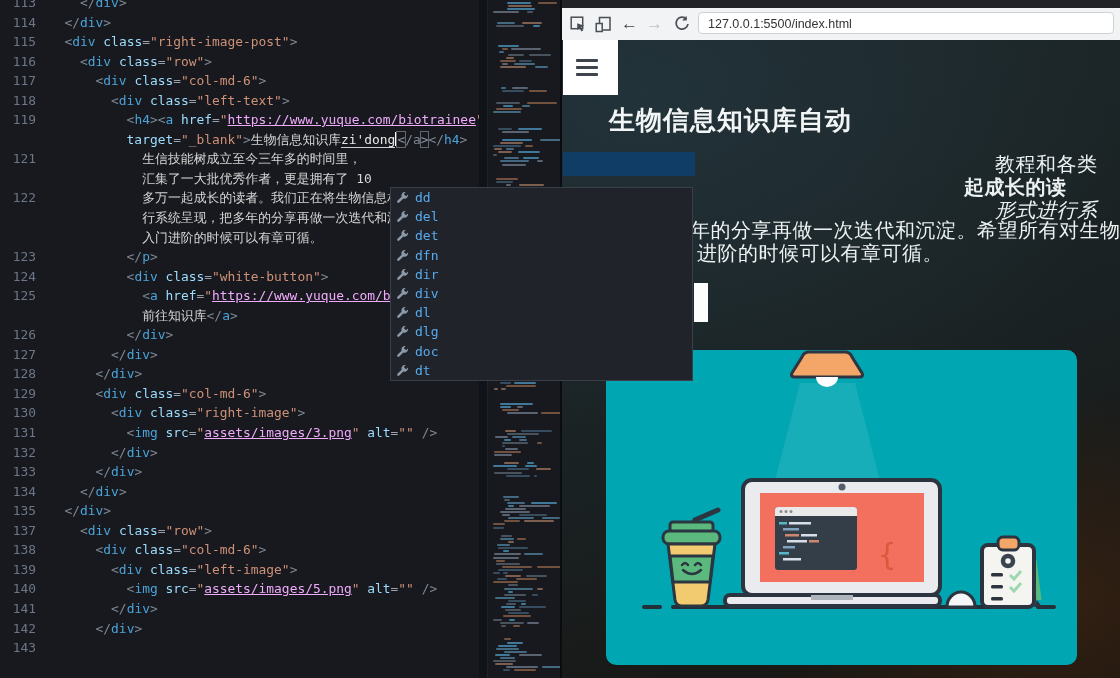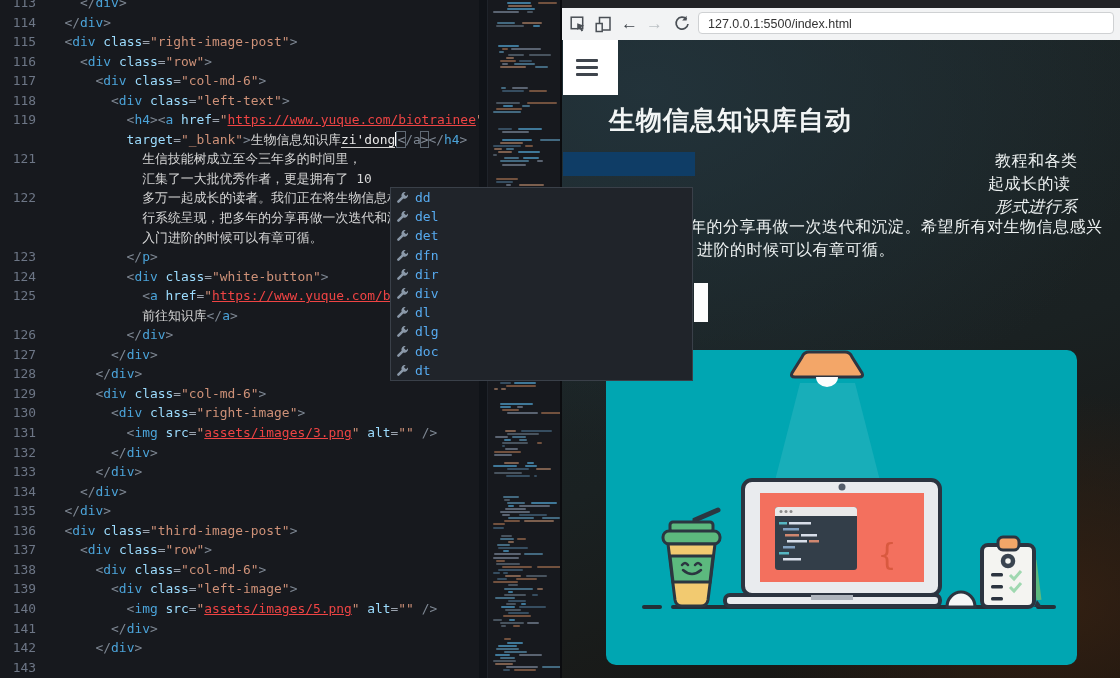--- a/index.html
+++ b/index.html
@@ -8,21 +8,21 @@
   
   .editor{position:absolute;left:0;top:0;width:560px;height:678px;background:#17191e;overflow:hidden;}
   .code-scroll{position:absolute;left:0;top:-7px;width:487px;overflow:hidden;}
   .crow{height:19.55px;display:flex;white-space:pre;
         font-family:"DejaVu Sans Mono",monospace;font-size:12.9px;line-height:19.55px;}
   .ln{width:36px;text-align:right;color:#6d7686;flex:0 0 36px;margin-right:13px;user-select:none;}
   .cd{flex:1;overflow:hidden;color:#d4d4d4;}
   .tk-x{color:#d4d4d4}.tk-w{color:#d6d6d6}
   .tk-p{color:#7e8793}.tk-o{color:#9aa2ad}
   .tk-t{color:#4ba3d9}.tk-a{color:#9cdcfe}
-  .tk-s{color:#ce9178}.tk-u{color:#ef4444;text-decoration:underline}
+  .tk-s{color:#ce9178}.tk-u{color:#f0abfc;text-decoration:underline}
   .tk-b{color:#8b939e;border:1px solid #5f6974;margin:0 -1px;}
   .tk-ime{color:#e8e8e8;border-bottom:1px solid #cfcfcf}
   .caret{display:inline-block;width:2px;height:14px;background:#fff;vertical-align:-2px;}
   .overview-ruler{position:absolute;left:479px;top:0;width:8px;height:678px;background:#101318;}
   .minimap{position:absolute;left:487px;top:0;width:73px;height:678px;background:#17191e;border-left:1px solid #1f232a;}
   .mm-dash{position:absolute;height:2px;border-radius:1px;opacity:.8;}
   
   .browser{position:absolute;left:562px;top:0;width:558px;height:678px;background:#1c2527;}
   .pane-divider{position:absolute;left:560px;top:0;width:2px;height:678px;background:#0b0c0f;}
   .b-topstrip{position:absolute;left:0;top:0;width:558px;height:8px;background:#222326;}
@@ -37,21 +37,21 @@
   .b-page{position:absolute;left:0;top:40px;width:558px;height:638px;overflow:hidden;
     background:
       radial-gradient(90% 55% at 88% 88%, rgba(54,33,18,.9) 0%, rgba(54,33,18,0) 60%),
       radial-gradient(130% 80% at 15% 8%, rgba(35,52,60,.9) 0%, rgba(35,52,60,0) 70%),
       linear-gradient(160deg,#1d2729 0%,#1a2122 55%,#17130f 100%);}
   .hamburger{position:absolute;left:1px;top:0;width:55px;height:55px;background:#fff;cursor:pointer;}
   .hamburger i{position:absolute;left:13px;width:22px;height:3px;background:#3f454d;border-radius:1px;}
   .hamburger i:nth-child(1){top:19px}.hamburger i:nth-child(2){top:26px}.hamburger i:nth-child(3){top:33px}
   .hero-heading{position:absolute;left:47px;top:63px;font-size:26px;font-weight:bold;color:#f2f5f5;letter-spacing:1px;}
   .sel-bar{position:absolute;left:1px;top:112px;width:132px;height:24px;background:#0f3d66;}
-  .pfrag{position:absolute;color:#edf1f1;font-size:16px;white-space:nowrap;letter-spacing:.5px;}
+  .pfrag{position:absolute;color:#edf1f1;font-size:20px;white-space:nowrap;letter-spacing:.5px;}
   .white-btn-sliver{position:absolute;left:132px;top:243px;width:14px;height:39px;background:#fdfdfd;}
   .hero-card{position:absolute;left:44px;top:310px;width:471px;height:315px;}
   
   .suggest{position:absolute;left:390px;top:187px;width:303px;height:194px;background:#20242a;
            border:1px solid #3a4049;box-sizing:border-box;z-index:50;overflow:hidden;}
   .sg-row{height:19.2px;display:flex;align-items:center;padding-left:5px;
           font-family:"DejaVu Sans Mono",monospace;font-size:13px;color:#57abf0;cursor:pointer;}
   .sg-row svg{width:13px;height:13px;margin-right:6px;fill:#8b99a9;flex:0 0 13px;}
   .emmet{position:absolute;left:694px;top:150px;width:301px;height:61px;background:#1e2126;z-index:50;
          box-shadow:0 2px 8px rgba(0,0,0,.5);}
@@ -91,21 +91,20 @@
         <div class="crow"><span class="ln">126</span><span class="cd"><span class="tk-x">          </span><span class="tk-p">&lt;/</span><span class="tk-t">div</span><span class="tk-p">&gt;</span></span></div>
         <div class="crow"><span class="ln">127</span><span class="cd"><span class="tk-x">        </span><span class="tk-p">&lt;/</span><span class="tk-t">div</span><span class="tk-p">&gt;</span></span></div>
         <div class="crow"><span class="ln">128</span><span class="cd"><span class="tk-x">      </span><span class="tk-p">&lt;/</span><span class="tk-t">div</span><span class="tk-p">&gt;</span></span></div>
         <div class="crow"><span class="ln">129</span><span class="cd"><span class="tk-x">      </span><span class="tk-p">&lt;</span><span class="tk-t">div</span><span class="tk-x"> </span><span class="tk-a">class</span><span class="tk-o">=</span><span class="tk-s">"col-md-6"</span><span class="tk-p">&gt;</span></span></div>
         <div class="crow"><span class="ln">130</span><span class="cd"><span class="tk-x">        </span><span class="tk-p">&lt;</span><span class="tk-t">div</span><span class="tk-x"> </span><span class="tk-a">class</span><span class="tk-o">=</span><span class="tk-s">"right-image"</span><span class="tk-p">&gt;</span></span></div>
         <div class="crow"><span class="ln">131</span><span class="cd"><span class="tk-x">          </span><span class="tk-p">&lt;</span><span class="tk-t">img</span><span class="tk-x"> </span><span class="tk-a">src</span><span class="tk-o">=</span><span class="tk-s">"</span><span class="tk-u">assets/images/3.png</span><span class="tk-s">"</span><span class="tk-x"> </span><span class="tk-a">alt</span><span class="tk-o">=</span><span class="tk-s">""</span><span class="tk-x"> </span><span class="tk-p">/&gt;</span></span></div>
         <div class="crow"><span class="ln">132</span><span class="cd"><span class="tk-x">        </span><span class="tk-p">&lt;/</span><span class="tk-t">div</span><span class="tk-p">&gt;</span></span></div>
         <div class="crow"><span class="ln">133</span><span class="cd"><span class="tk-x">      </span><span class="tk-p">&lt;/</span><span class="tk-t">div</span><span class="tk-p">&gt;</span></span></div>
         <div class="crow"><span class="ln">134</span><span class="cd"><span class="tk-x">    </span><span class="tk-p">&lt;/</span><span class="tk-t">div</span><span class="tk-p">&gt;</span></span></div>
         <div class="crow"><span class="ln">135</span><span class="cd"><span class="tk-x">  </span><span class="tk-p">&lt;/</span><span class="tk-t">div</span><span class="tk-p">&gt;</span></span></div>
-        <div class="crow"><span class="ln">136</span><span class="cd"><span class="tk-x">  </span><span class="tk-p">&lt;</span><span class="tk-t">div</span><span class="tk-x"> </span><span class="tk-a">class</span><span class="tk-o">=</span><span class="tk-s">"third-image-post"</span><span class="tk-p">&gt;</span></span></div>
         <div class="crow"><span class="ln">137</span><span class="cd"><span class="tk-x">    </span><span class="tk-p">&lt;</span><span class="tk-t">div</span><span class="tk-x"> </span><span class="tk-a">class</span><span class="tk-o">=</span><span class="tk-s">"row"</span><span class="tk-p">&gt;</span></span></div>
         <div class="crow"><span class="ln">138</span><span class="cd"><span class="tk-x">      </span><span class="tk-p">&lt;</span><span class="tk-t">div</span><span class="tk-x"> </span><span class="tk-a">class</span><span class="tk-o">=</span><span class="tk-s">"col-md-6"</span><span class="tk-p">&gt;</span></span></div>
         <div class="crow"><span class="ln">139</span><span class="cd"><span class="tk-x">        </span><span class="tk-p">&lt;</span><span class="tk-t">div</span><span class="tk-x"> </span><span class="tk-a">class</span><span class="tk-o">=</span><span class="tk-s">"left-image"</span><span class="tk-p">&gt;</span></span></div>
         <div class="crow"><span class="ln">140</span><span class="cd"><span class="tk-x">          </span><span class="tk-p">&lt;</span><span class="tk-t">img</span><span class="tk-x"> </span><span class="tk-a">src</span><span class="tk-o">=</span><span class="tk-s">"</span><span class="tk-u">assets/images/5.png</span><span class="tk-s">"</span><span class="tk-x"> </span><span class="tk-a">alt</span><span class="tk-o">=</span><span class="tk-s">""</span><span class="tk-x"> </span><span class="tk-p">/&gt;</span></span></div>
         <div class="crow"><span class="ln">141</span><span class="cd"><span class="tk-x">        </span><span class="tk-p">&lt;/</span><span class="tk-t">div</span><span class="tk-p">&gt;</span></span></div>
         <div class="crow"><span class="ln">142</span><span class="cd"><span class="tk-x">      </span><span class="tk-p">&lt;/</span><span class="tk-t">div</span><span class="tk-p">&gt;</span></span></div>
         <div class="crow"><span class="ln">143</span><span class="cd"></span></div>
       </div>
     <div class="overview-ruler"></div>
     <div class="minimap" id="minimap">
@@ -375,21 +374,21 @@
           <i></i>
           <i></i>
         </div>
 
       <div class="hero-heading">生物信息知识库自动</div>
 
       <div class="sel-bar"></div>
 
       <div id="pfrags">
           <span class="pfrag" style="left: 433px; top: 111px;">教程和各类</span>
-          <span class="pfrag" style="left: 426px; top: 134px;">起成长的读</span>
+          <span class="pfrag" style="left: 402px; top: 134px; font-weight: bold;">起成长的读</span>
           <span class="pfrag" style="left: 433px; top: 157px; font-style: italic;">形式进行系</span>
           <span class="pfrag" style="left: 128px; top: 177px;">年的分享再做一次迭代和沉淀。希望所有对生物信息感兴</span>
           <span class="pfrag" style="left: 135px; top: 200px;">进阶的时候可以有章可循。</span>
         </div>
 
       <div class="white-btn-sliver"></div>
 
       <svg class="hero-card" viewBox="0 0 471 315">
         <rect x="0" y="0" width="471" height="315" rx="10" fill="#00a6b2"></rect>
 

